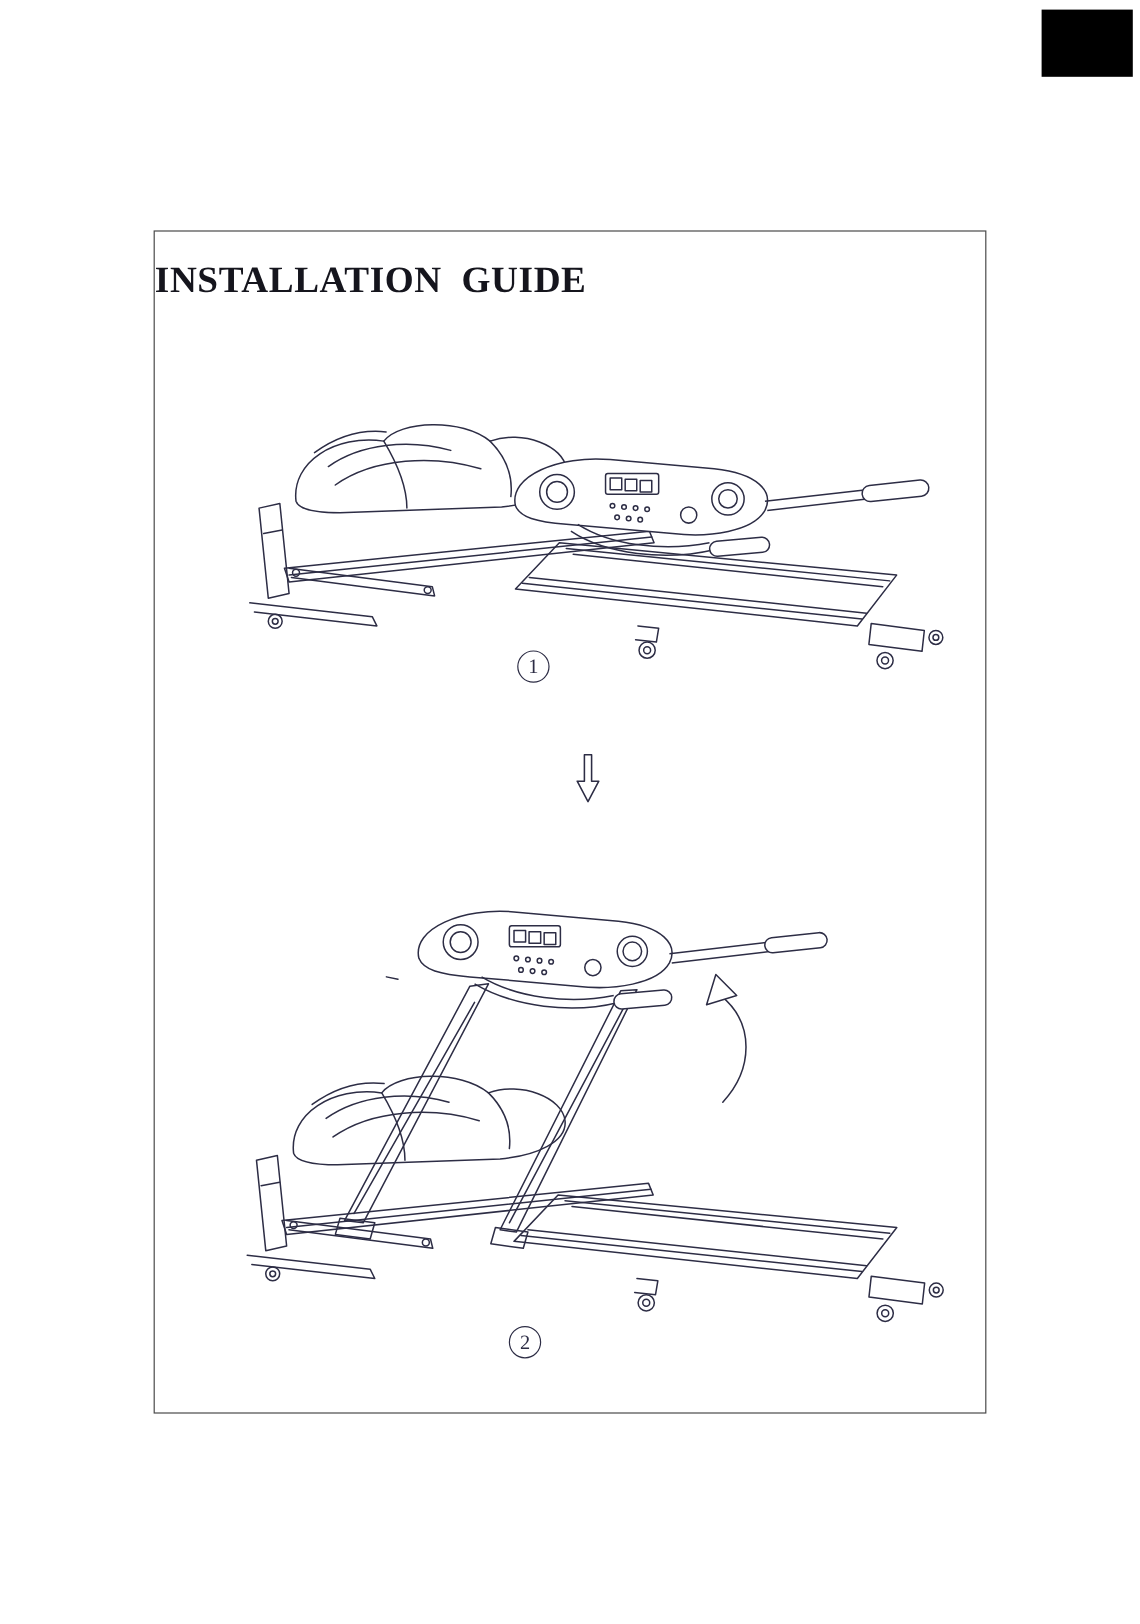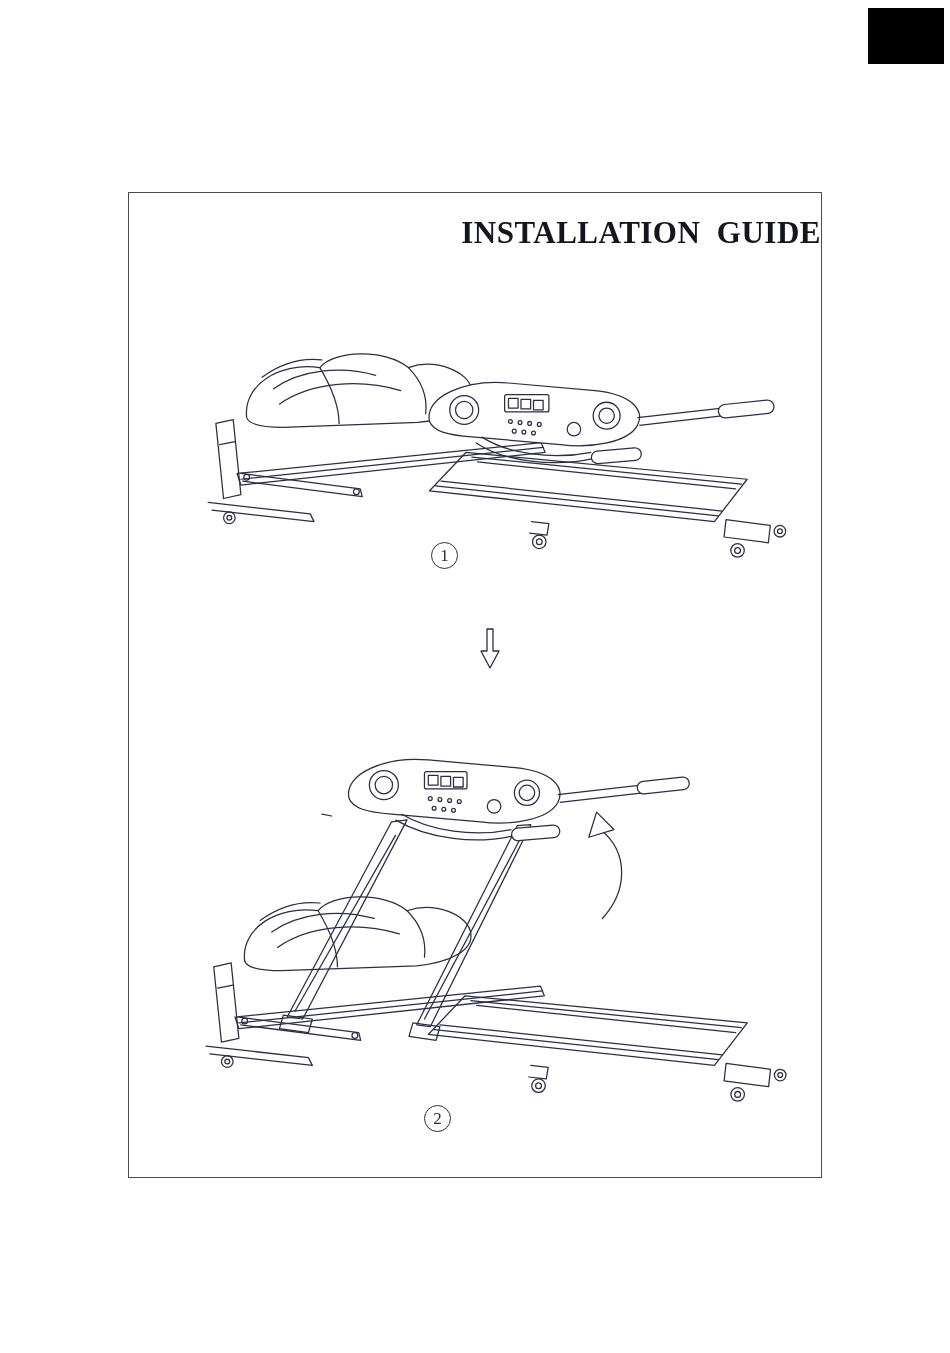--- a/index.html
+++ b/index.html
@@ -21,21 +21,21 @@
   .guide-box {
     position: absolute;
     left: 128px; top: 192px;
     width: 694px; height: 986px;
     border: 1px solid var(--panel-border, #4a4a4a);
     background: #ffffff;
   }
   .title {
     position: absolute;
     top: 22px; left: 0; width: 100%;
-    text-align: right;
+    text-align: left;
     font-size: 31px;
     font-weight: bold;
     letter-spacing: 0.5px;
     white-space: pre;
     color: var(--title-color, #15151d);
     font-family: "Liberation Serif", serif;
   }
   .figure { position: absolute; }
   .fig1 { left: 58px; top: 136px; width: 616px; height: 262px; }
   .fig2 { left: 56px; top: 536px; width: 622px; height: 406px; }

